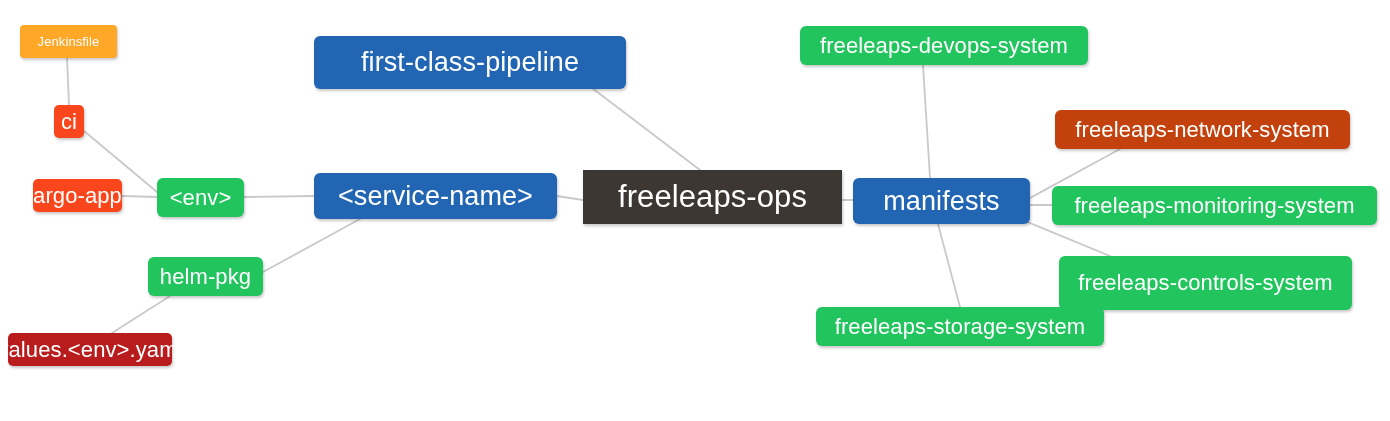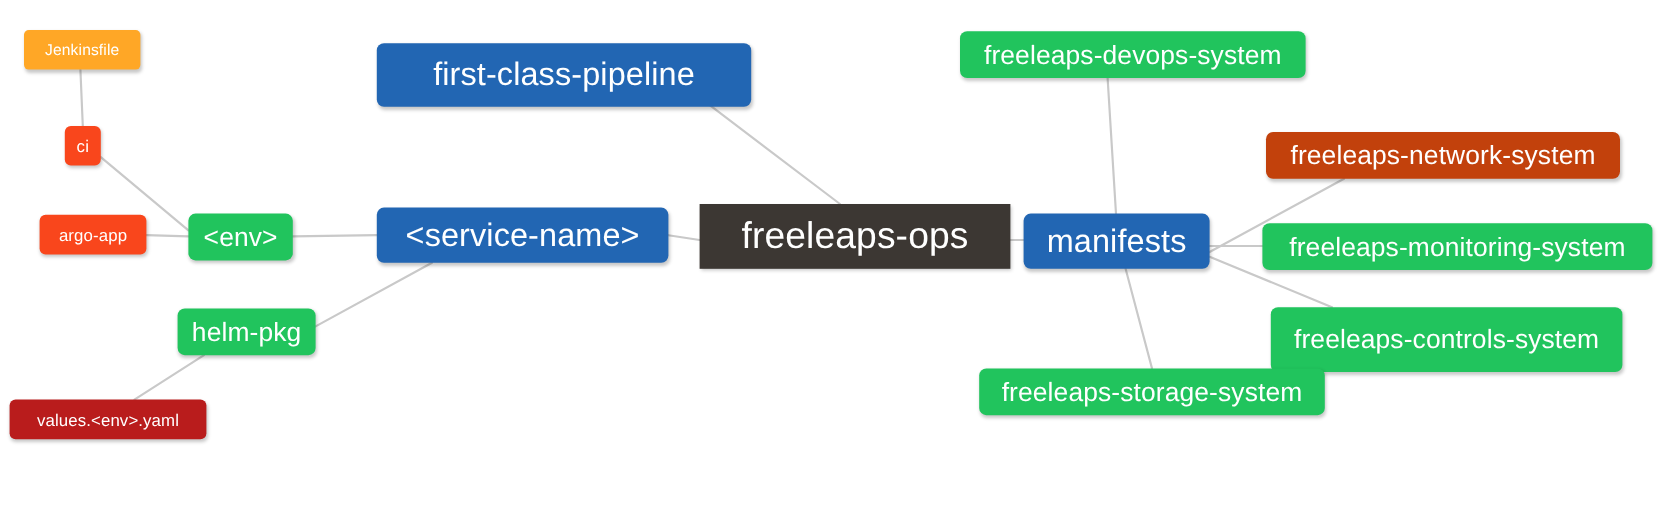--- a/index.html
+++ b/index.html
@@ -48,21 +48,21 @@
     font-size: 27px;
     padding: 0 16px;
   }
   .mm-node.lvl-2 {
     border-radius: 6px;
     font-size: 22px;
     padding: 12px 13px;
   }
   .mm-node.lvl-3 {
     border-radius: 5px;
-    font-size: 14px;
+    font-size: 22px;
     padding: 0 11px;
   }
   .mm-node.lvl-4 {
     border-radius: 4px;
     font-size: 13px;
     padding: 0 9px;
   }
 </style>
 </head>
 <body>
@@ -80,21 +80,21 @@
       <line x1="842" y1="200" x2="853" y2="200" stroke="#c9c9c9" stroke-width="1.8" stroke-linecap="round"></line>
       <line x1="930" y1="178" x2="923" y2="65" stroke="#c9c9c9" stroke-width="1.8" stroke-linecap="round"></line>
       <line x1="1008" y1="210" x2="1120" y2="149" stroke="#c9c9c9" stroke-width="1.8" stroke-linecap="round"></line>
       <line x1="1008" y1="205" x2="1052" y2="205" stroke="#c9c9c9" stroke-width="1.8" stroke-linecap="round"></line>
       <line x1="1008" y1="214" x2="1110" y2="256" stroke="#c9c9c9" stroke-width="1.8" stroke-linecap="round"></line>
       <line x1="938" y1="224" x2="960" y2="307" stroke="#c9c9c9" stroke-width="1.8" stroke-linecap="round"></line>
     </svg>
   <div id="node-layer">
       <div class="mm-node lvl-root" style="left: 583px; top: 170px; width: 259px; height: 54px; background: rgb(60, 55, 51);">freeleaps-ops</div>
       <div class="mm-node lvl-1" style="left: 314px; top: 173px; width: 243px; height: 46px; background: rgb(34, 102, 179);">&lt;service-name&gt;</div>
-      <div class="mm-node lvl-1" style="left: 853px; top: 178px; width: 155px; height: 46px; background: rgb(34, 102, 179);">manifests</div>
+      <div class="mm-node lvl-1" style="left: 853px; top: 178px; width: 177px; height: 46px; background: rgb(34, 102, 179);">manifests</div>
       <div class="mm-node lvl-1" style="left: 314px; top: 36px; width: 312px; height: 53px; background: rgb(34, 102, 179);">first-class-pipeline</div>
       <div class="mm-node lvl-2" style="left: 157px; top: 178px; width: 87px; height: 39px; background: rgb(33, 196, 93); text-align: center;">&lt;env&gt;</div>
       <div class="mm-node lvl-2" style="left: 148px; top: 257px; width: 115px; height: 39px; background: rgb(33, 196, 93);">helm-pkg</div>
       <div class="mm-node lvl-3" style="left: 33px; top: 179px; width: 89px; height: 33px; background: rgb(249, 70, 28);">argo-app</div>
       <div class="mm-node lvl-3" style="left: 54px; top: 105px; width: 30px; height: 33px; background: rgb(249, 70, 28);">ci</div>
       <div class="mm-node lvl-4" style="left: 20px; top: 25px; width: 97px; height: 33px; background: rgb(255, 167, 38);">Jenkinsfile</div>
       <div class="mm-node lvl-3" style="left: 8px; top: 333px; width: 164px; height: 33px; background: #b91c1c;">values.&lt;env&gt;.yaml</div>
       <div class="mm-node lvl-2" style="left: 800px; top: 26px; width: 288px; height: 39px; background: rgb(33, 196, 93);">freeleaps-devops-system</div>
       <div class="mm-node lvl-2" style="left: 1055px; top: 110px; width: 295px; height: 39px; background: #c2410c;">freeleaps-network-system</div>
       <div class="mm-node lvl-2" style="left: 1052px; top: 186px; width: 325px; height: 39px; background: rgb(33, 196, 93);">freeleaps-monitoring-system</div>

